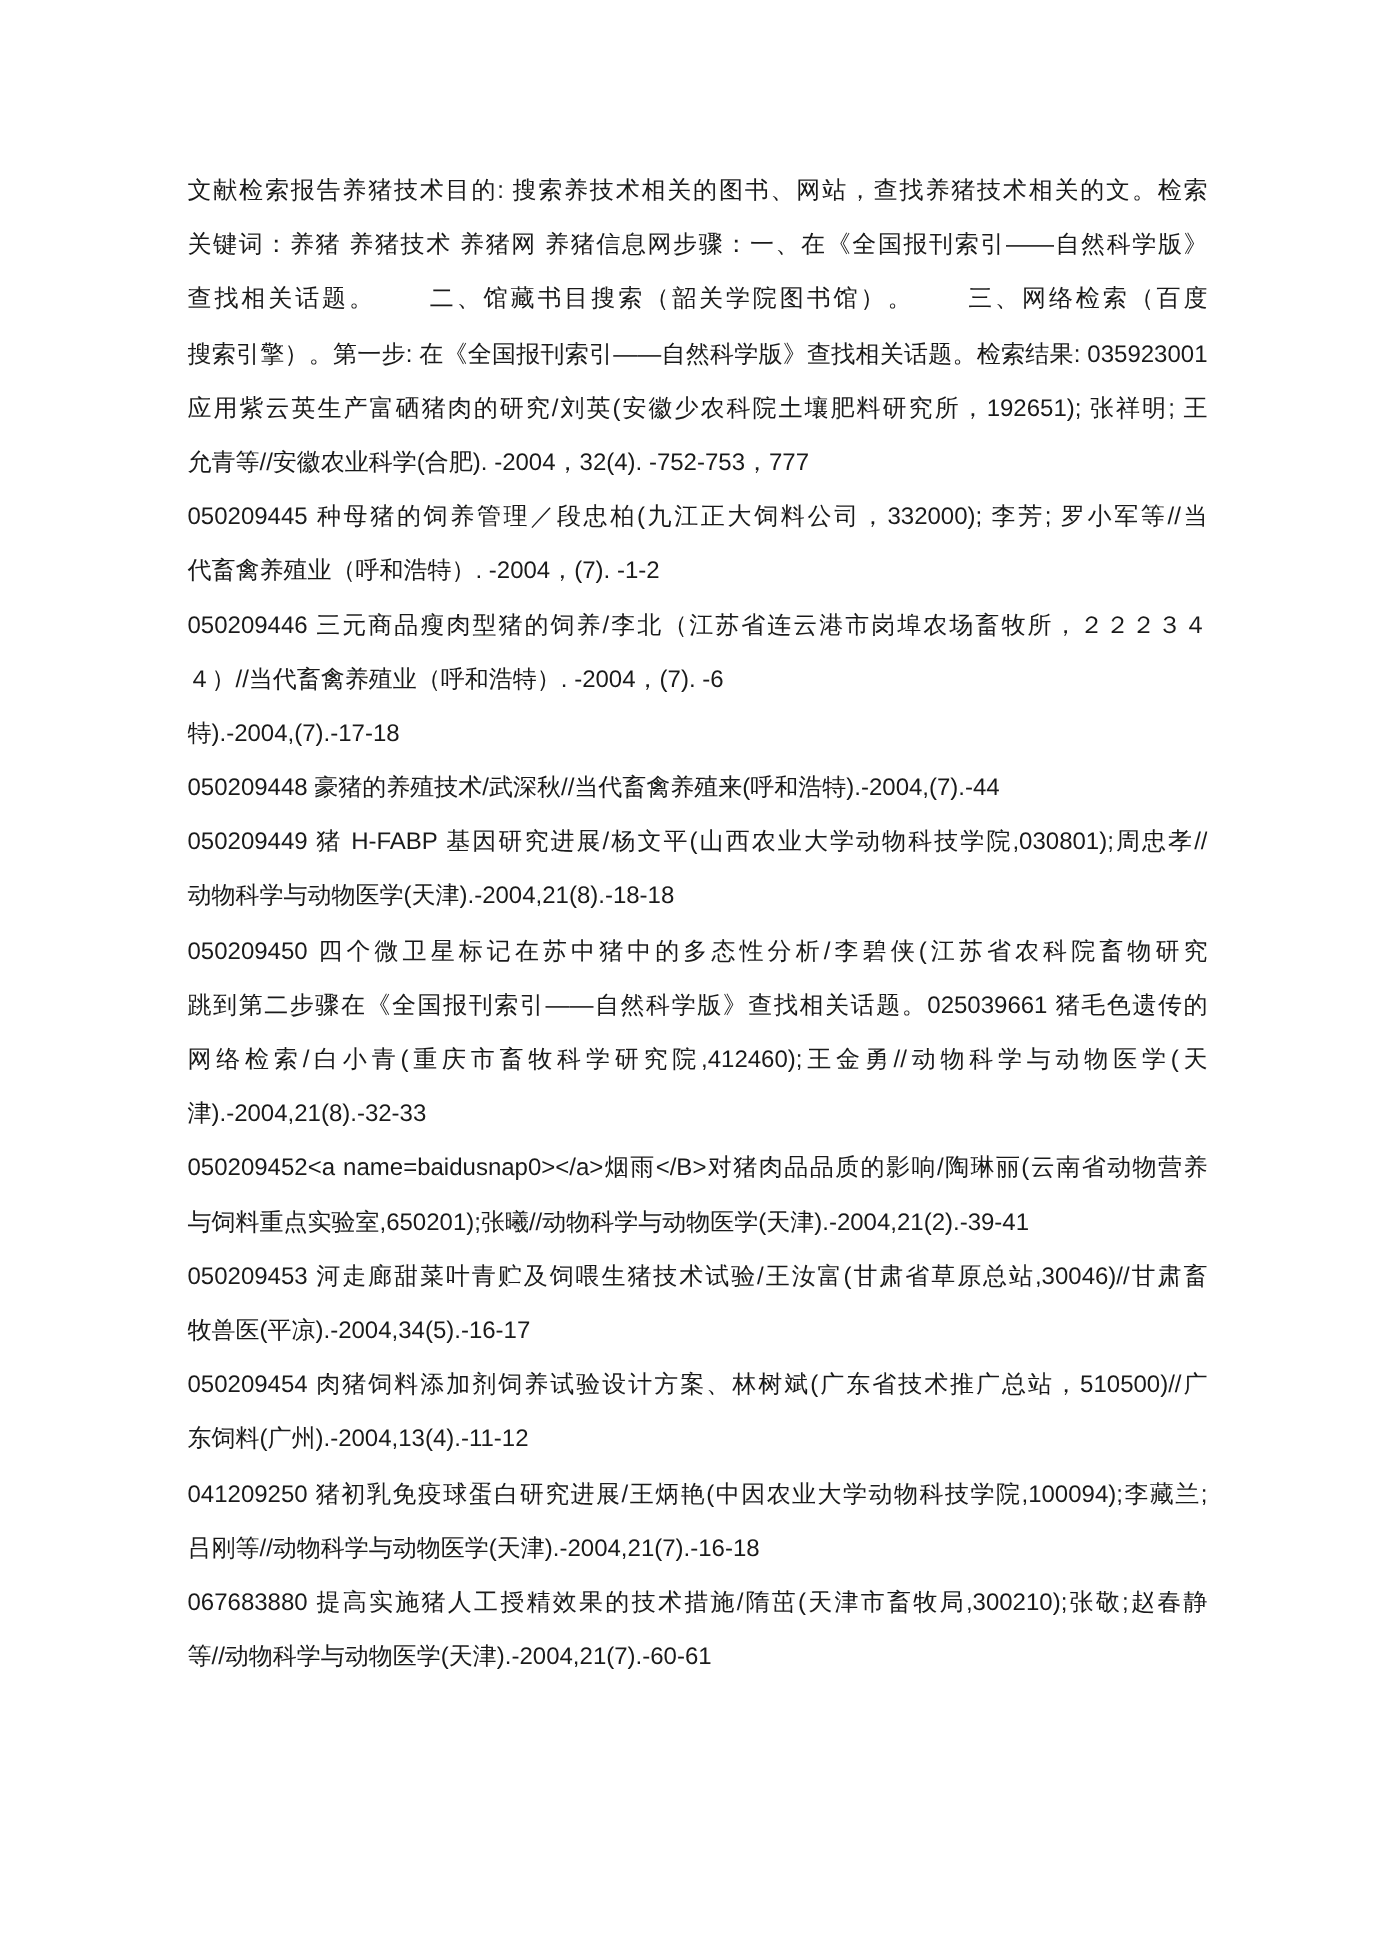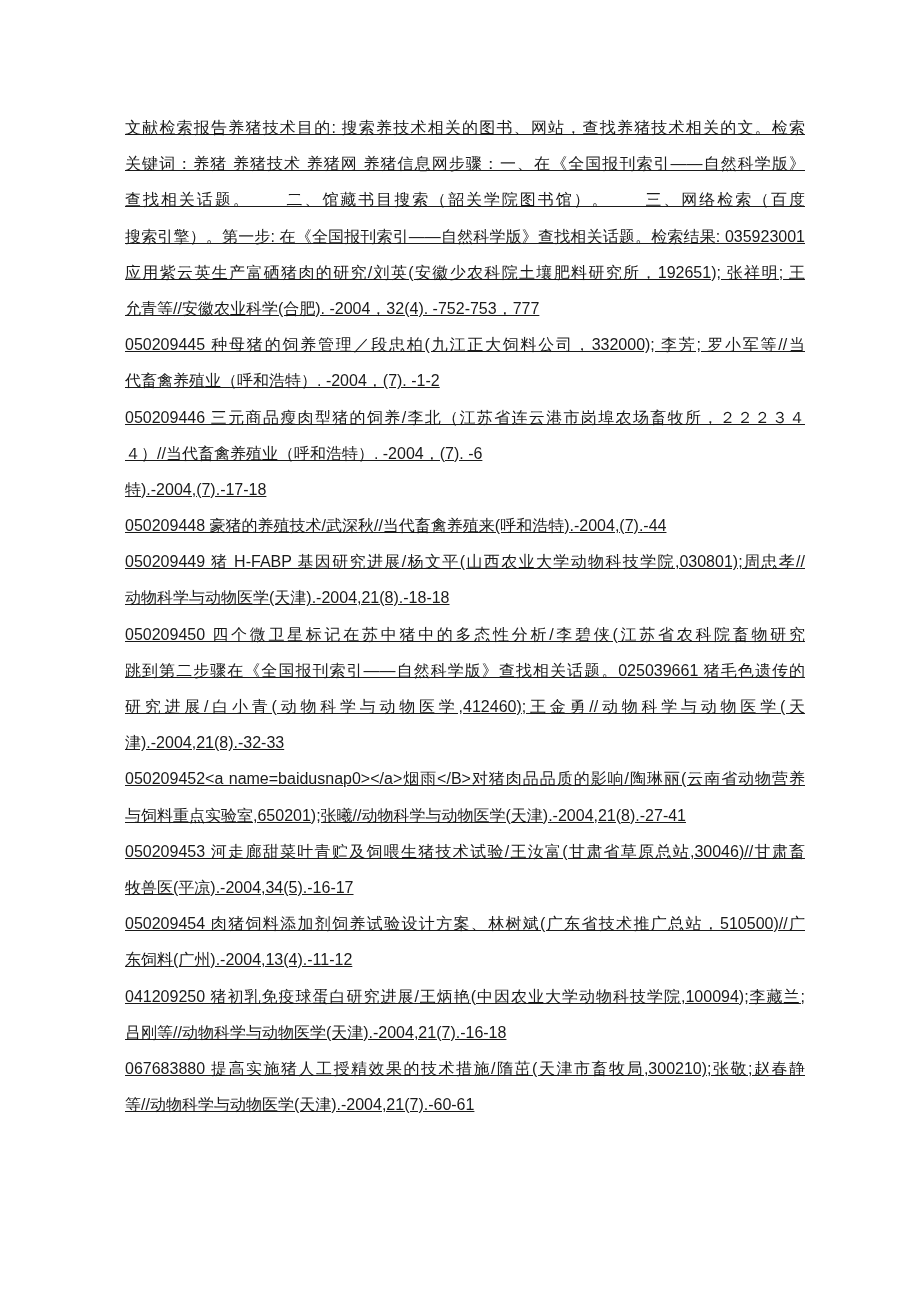--- a/index.html
+++ b/index.html
@@ -23,21 +23,20 @@
     font-size: 16px;
     color: #1a1a1a;
     -webkit-font-smoothing: antialiased;
   }
   .line {
     height: 36.2px;
     line-height: 36.2px;
     text-align: left;
     white-space: normal;
     overflow: hidden;
-    text-decoration: underline;
   }
   .line.fill {
     text-align: justify;
     text-align-last: justify;
     text-justify: inter-character;
   }
 </style>
 </head>
 <body style="background: rgb(255, 255, 255);">
 
@@ -52,24 +51,24 @@
       <div class="line fill">050209445 种母猪的饲养管理／段忠柏(九江正大饲料公司，332000); 李芳; 罗小军等//当</div>
       <div class="line">代畜禽养殖业（呼和浩特）. -2004，(7). -1-2</div>
       <div class="line fill">050209446 三元商品瘦肉型猪的饲养/李北（江苏省连云港市岗埠农场畜牧所，２２２３４</div>
       <div class="line">４）//当代畜禽养殖业（呼和浩特）. -2004，(7). -6</div>
       <div class="line">特).-2004,(7).-17-18</div>
       <div class="line">050209448 豪猪的养殖技术/武深秋//当代畜禽养殖来(呼和浩特).-2004,(7).-44</div>
       <div class="line fill">050209449 猪 H-FABP 基因研究进展/杨文平(山西农业大学动物科技学院,030801);周忠孝//</div>
       <div class="line">动物科学与动物医学(天津).-2004,21(8).-18-18</div>
       <div class="line fill">050209450 四个微卫星标记在苏中猪中的多态性分析/李碧侠(江苏省农科院畜物研究</div>
       <div class="line fill">跳到第二步骤在《全国报刊索引——自然科学版》查找相关话题。025039661 猪毛色遗传的</div>
-      <div class="line fill">研究进展/白小青(动物科学与动物医学,412460);王金勇//动物科学与动物医学(天</div>
+      <div class="line fill">网络检索/白小青(重庆市畜牧科学研究院,412460);王金勇//动物科学与动物医学(天</div>
       <div class="line">津).-2004,21(8).-32-33</div>
       <div class="line fill">050209452&lt;a name=baidusnap0&gt;&lt;/a&gt;烟雨&lt;/B&gt;对猪肉品品质的影响/陶琳丽(云南省动物营养</div>
-      <div class="line">与饲料重点实验室,650201);张曦//动物科学与动物医学(天津).-2004,21(8).-27-41</div>
+      <div class="line">与饲料重点实验室,650201);张曦//动物科学与动物医学(天津).-2004,21(2).-39-41</div>
       <div class="line fill">050209453 河走廊甜菜叶青贮及饲喂生猪技术试验/王汝富(甘肃省草原总站,30046)//甘肃畜</div>
       <div class="line">牧兽医(平凉).-2004,34(5).-16-17</div>
       <div class="line fill">050209454 肉猪饲料添加剂饲养试验设计方案、林树斌(广东省技术推广总站，510500)//广</div>
       <div class="line">东饲料(广州).-2004,13(4).-11-12</div>
       <div class="line fill">041209250 猪初乳免疫球蛋白研究进展/王炳艳(中因农业大学动物科技学院,100094);李藏兰;</div>
       <div class="line">吕刚等//动物科学与动物医学(天津).-2004,21(7).-16-18</div>
       <div class="line fill">067683880 提高实施猪人工授精效果的技术措施/隋茁(天津市畜牧局,300210);张敬;赵春静</div>
       <div class="line">等//动物科学与动物医学(天津).-2004,21(7).-60-61</div>
     </div>
 </div>

